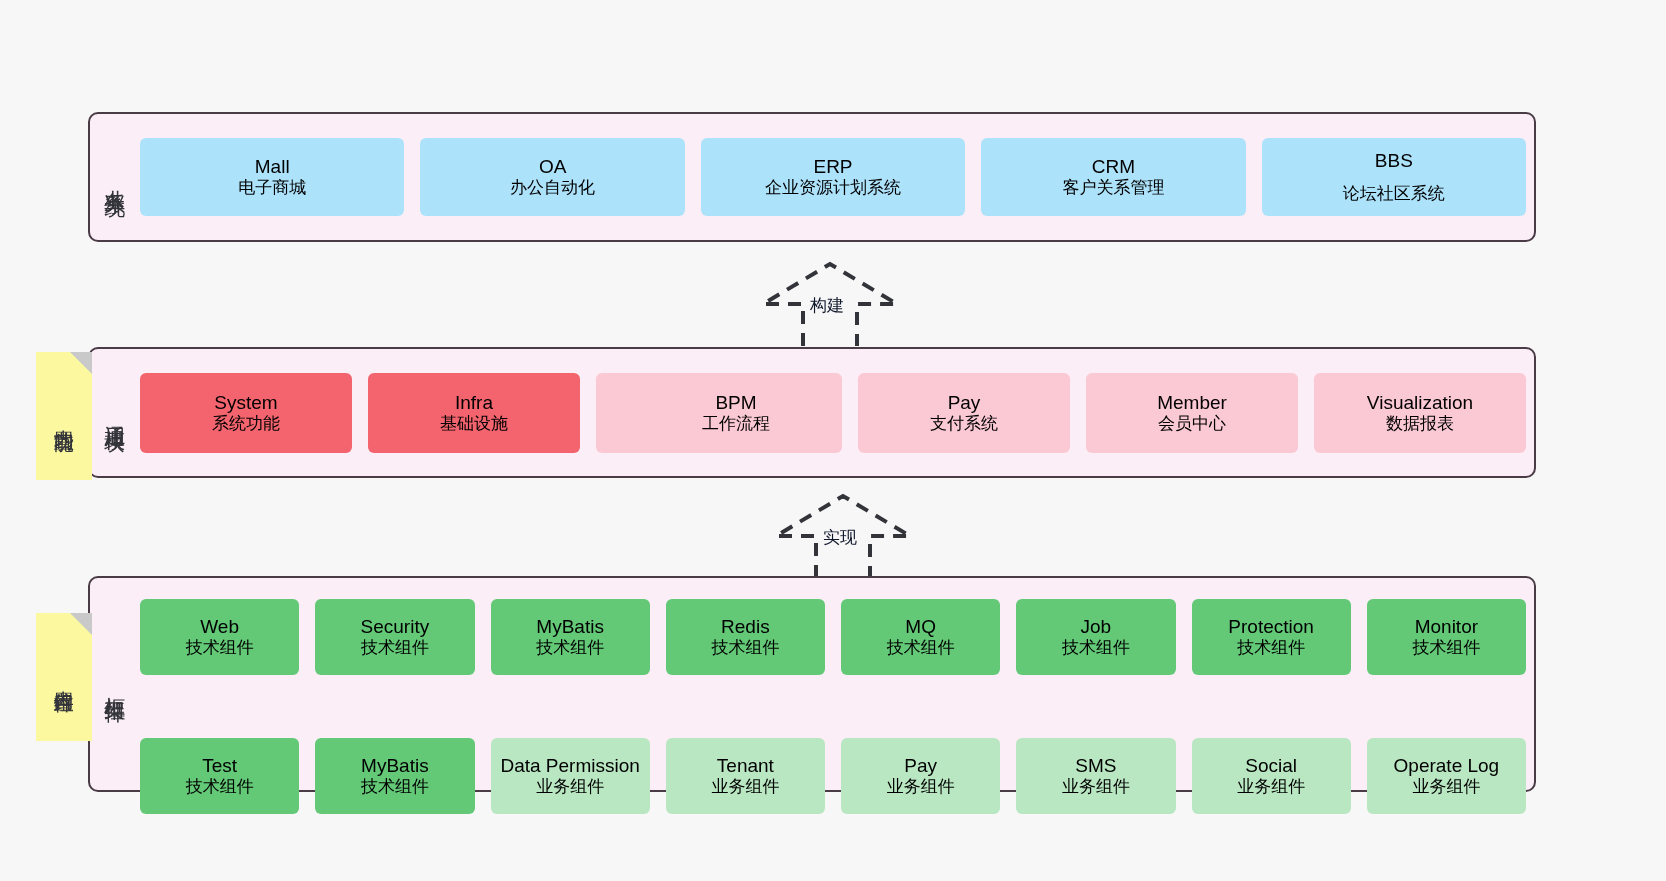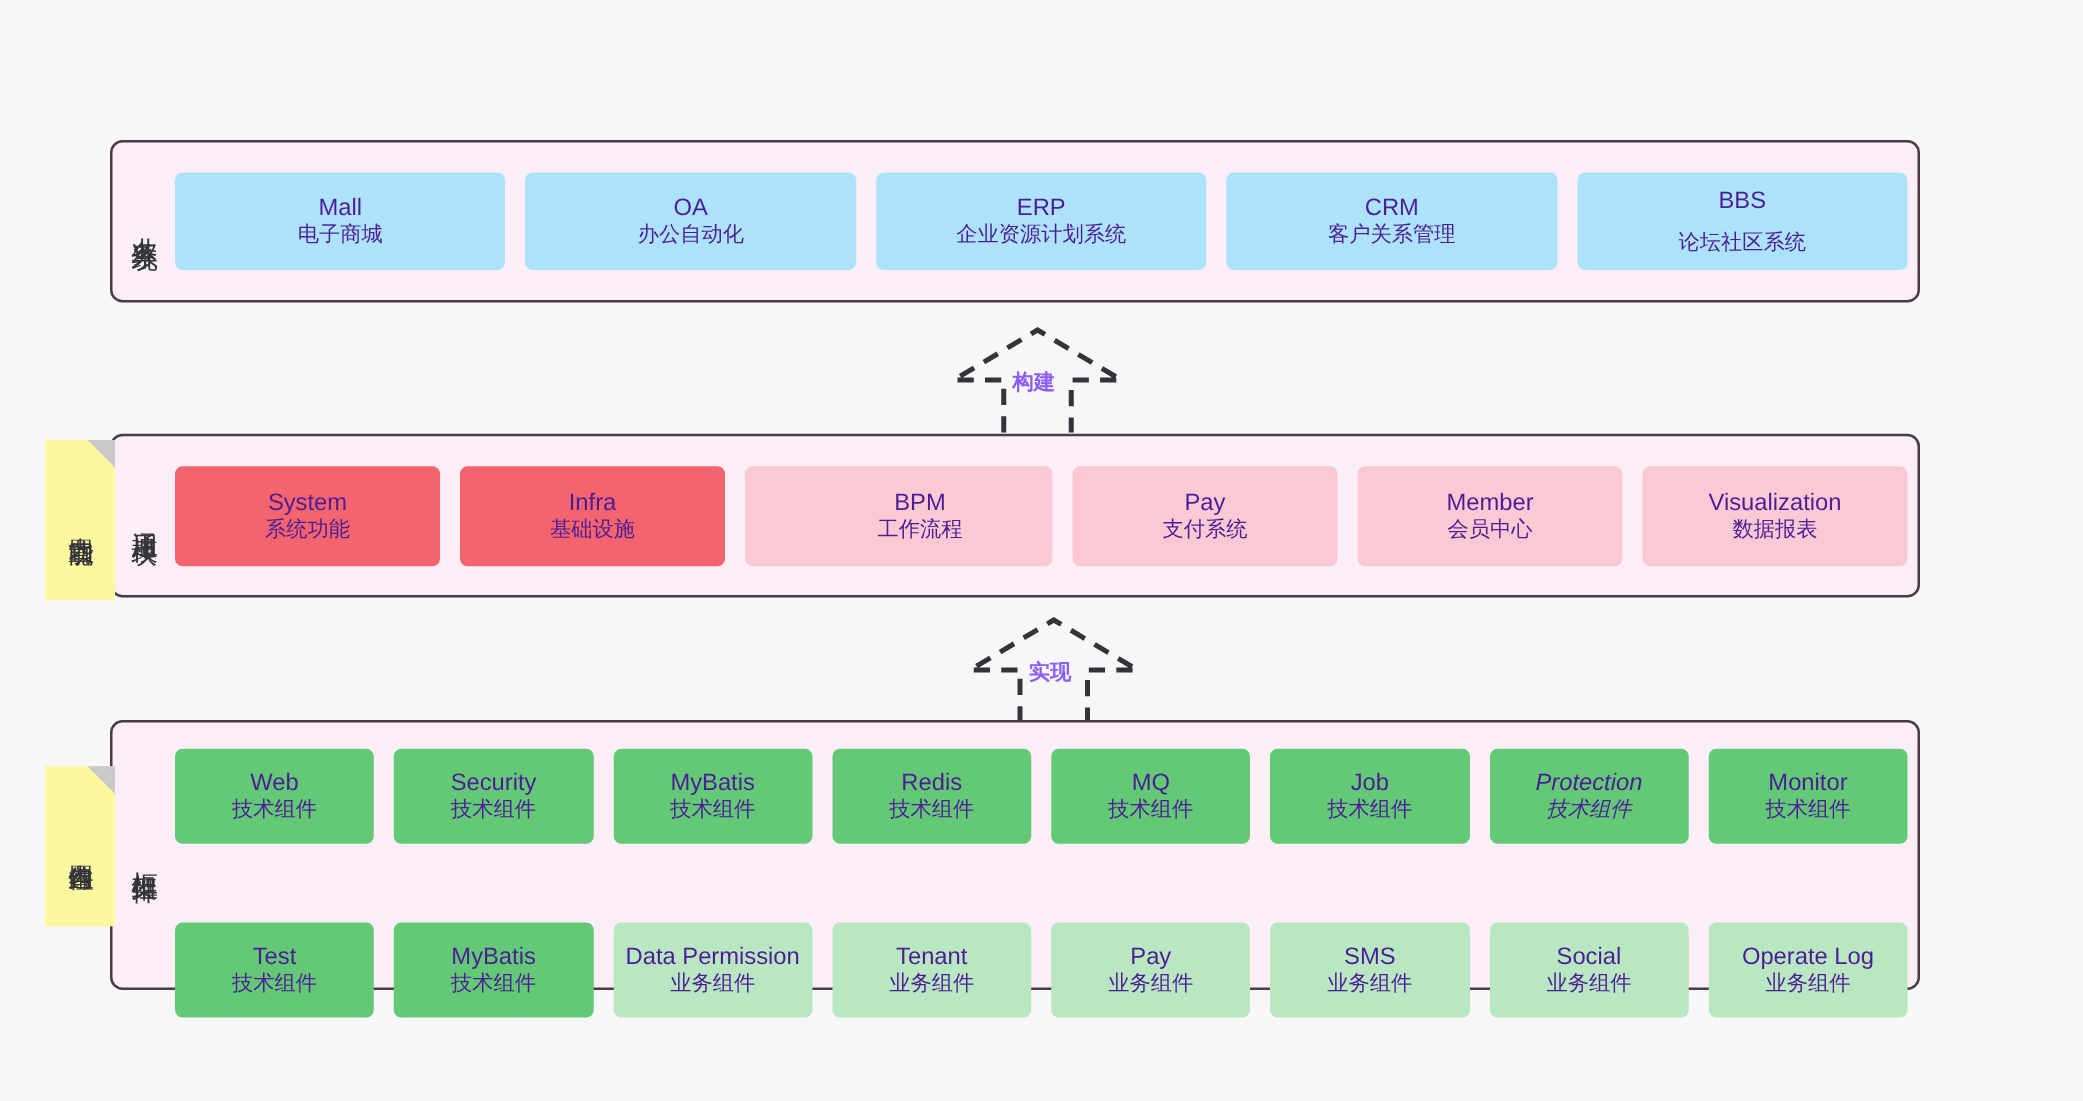--- a/index.html
+++ b/index.html
@@ -56,21 +56,21 @@
   
   .card {
     flex: 1 1 0;
     box-sizing: border-box;
     border-radius: 6px;
     display: flex;
     flex-direction: column;
     align-items: center;
     justify-content: center;
     text-align: center;
-    color: #4c1d95;
+    color: #000000;
     line-height: 1.22;
     padding: 4px 2px;
     user-select: none;
   }
   .card .t1 { font-size: 19px; }
   .card .t2 { font-size: 17px; }
 
   .h-biz   { height: 78px; }   
   .h-mod   { height: 80px; }   
   .h-comp  { height: 76px; margin-top: 45px; }   
@@ -99,24 +99,23 @@
   }
 
   
   .arrow-wrap {
     position: absolute;
     user-select: none;
   }
   .arrow-label {
     position: absolute;
     font-size: 17px;
-    color: #8b5cf6;
+    color: #0f172a;
     background: transparent;
     white-space: nowrap;
-    font-weight: bold;
   }
 </style>
 </head>
 <body>
 
 <div id="canvas">
 
   <div class="layer" id="layer-business" style="left:88px; top:112px; width:1448px; height:130px;">
     <div class="layer-title">业务系统</div>
     <div class="layer-body">
@@ -232,21 +231,21 @@
           <span class="t2">技术组件</span>
         </div>
         <div class="card h-comp" style="background:#63c977;">
           <span class="t1">MQ</span>
           <span class="t2">技术组件</span>
         </div>
         <div class="card h-comp" style="background:#63c977;">
           <span class="t1">Job</span>
           <span class="t2">技术组件</span>
         </div>
-        <div class="card h-comp" style="background:#63c977;font-style:italic;">
+        <div class="card h-comp" style="background:#63c977;">
           <span class="t1">Protection</span>
           <span class="t2">技术组件</span>
         </div>
         <div class="card h-comp" style="background:#63c977;">
           <span class="t1">Monitor</span>
           <span class="t2">技术组件</span>
         </div>
       </div>
 
       <div class="row">

